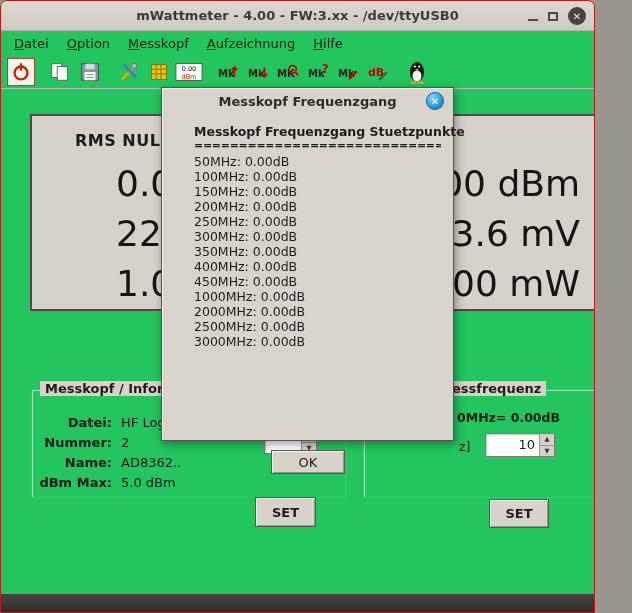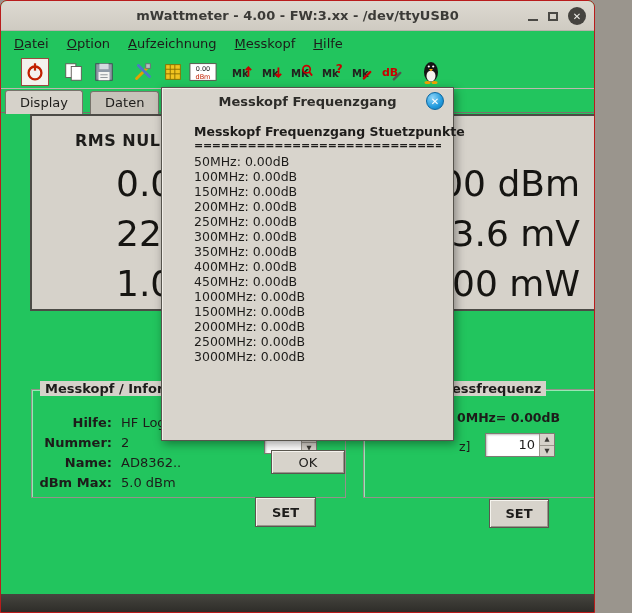--- a/index.html
+++ b/index.html
@@ -18,21 +18,21 @@
   .wc-min { width:10px; height:9px; border-bottom:2px solid #4a4945; cursor:pointer; }
   .wc-max { width:10px; height:9px; border:2px solid #4a4945; cursor:pointer; }
   .wc-close { width:18px; height:18px; border-radius:50%; background:#45433f; color:#f2f0ec;
     font-size:10px; font-weight:bold; display:flex; align-items:center; justify-content:center; cursor:pointer; }
   
   .menubar { position:absolute; top:30px; left:0; right:0; height:24px; display:flex; align-items:center; padding-left:4px; }
   .menu-item { display:inline-block; padding:3px 9px; cursor:pointer; }
   .menu-item::first-letter { text-decoration:underline; }
   
   .toolbar { position:absolute; top:54px; left:0; right:0; height:34px; display:flex; align-items:center;
-    padding-left:20px; border-bottom:1px solid #bcb8af; }
+    padding-left:6px; border-bottom:1px solid #bcb8af; }
   .tbtn { width:28px; height:28px; display:flex; align-items:center; justify-content:center; cursor:pointer; margin-right:2px; }
   .tbtn.power { background:#f4f2ed; border:1px solid #9c4a3e; }
   .tsep { width:9px; }
   .tbtn svg { display:block; }
   
   .tabbar { position:absolute; top:88px; left:0; right:0; height:24px; padding-left:4px; border-bottom:1px solid #77736b; }
   .tab { display:inline-block; padding:3px 14px 4px 14px; border:1px solid #77736b; border-bottom:none;
     border-radius:3px 3px 0 0; background:#c7c3ba; margin-right:3px; position:relative; top:1px; cursor:pointer; }
   .tab.active { background:#d6d2ca; padding-top:4px; top:1px; }
   
@@ -104,22 +104,22 @@
     <div class="win-controls">
       <span class="wc-min"></span>
       <span class="wc-max"></span>
       <span class="wc-close">✕</span>
     </div>
   </div>
 
   <div class="menubar">
     <span class="menu-item">Datei</span>
     <span class="menu-item">Option</span>
+    <span class="menu-item">Messkopf</span>
     <span class="menu-item">Aufzeichnung</span>
-    <span class="menu-item">Messkopf</span>
     <span class="menu-item">Hilfe</span>
   </div>
 
   <div class="toolbar">
     <span class="tbtn power">
       <svg width="22" height="22" viewBox="0 0 24 24">
         <circle cx="12" cy="13" r="7" fill="none" stroke="#c22000" stroke-width="2.5"></circle>
         <rect x="10.8" y="2.5" width="2.4" height="8" fill="#c22000"></rect>
       </svg>
     </span>
@@ -206,44 +206,40 @@
         <ellipse cx="10" cy="16" rx="4.5" ry="5.5" fill="#f5f3ee"></ellipse>
         <circle cx="7.8" cy="6.5" r="1.1" fill="#ffffff"></circle>
         <circle cx="12.2" cy="6.5" r="1.1" fill="#ffffff"></circle>
         <polygon points="8,9 12,9 10,11.5" fill="#f4a300"></polygon>
         <ellipse cx="6.5" cy="22.4" rx="3" ry="1.5" fill="#f4a300"></ellipse>
         <ellipse cx="13.5" cy="22.4" rx="3" ry="1.5" fill="#f4a300"></ellipse>
       </svg>
     </span>
   </div>
 
-  <div class="tabbar">
-    <span class="tab active">Display</span>
-    <span class="tab">Daten</span>
-  </div>
 
   <div class="display-panel">
     <div class="hdr rms">RMS NULL</div>
     <div class="vals rms">
       <div>0.00 dBm</div>
       <div>223.6 mV</div>
       <div>1.0000 mW</div>
     </div>
     <div class="vals pep">
       <div>0.00 dBm</div>
       <div>223.6 mV</div>
       <div>1.0000 mW</div>
     </div>
   </div>
 
   <div class="group g-info">
     <div class="legend">Messkopf / Information</div>
     <div class="info-rows">
       <div class="irow">
-        <span class="lbl">Hilfe:</span>
+        <span class="lbl">Datei:</span>
         <span class="val">HF Log</span>
       </div>
       <div class="irow">
         <span class="lbl">Nummer:</span>
         <span class="val">2</span>
       </div>
       <div class="irow">
         <span class="lbl">Name:</span>
         <span class="val">AD8362..</span>
       </div>
@@ -289,21 +285,20 @@
       <div class="frow"><span class="f">50MHz:</span><span class="v">0.00dB</span></div>
       <div class="frow"><span class="f">100MHz:</span><span class="v">0.00dB</span></div>
       <div class="frow"><span class="f">150MHz:</span><span class="v">0.00dB</span></div>
       <div class="frow"><span class="f">200MHz:</span><span class="v">0.00dB</span></div>
       <div class="frow"><span class="f">250MHz:</span><span class="v">0.00dB</span></div>
       <div class="frow"><span class="f">300MHz:</span><span class="v">0.00dB</span></div>
       <div class="frow"><span class="f">350MHz:</span><span class="v">0.00dB</span></div>
       <div class="frow"><span class="f">400MHz:</span><span class="v">0.00dB</span></div>
       <div class="frow"><span class="f">450MHz:</span><span class="v">0.00dB</span></div>
       <div class="frow"><span class="f">1000MHz:</span><span class="v">0.00dB</span></div>
-      <div class="frow"><span class="f">1500MHz:</span><span class="v">0.00dB</span></div>
       <div class="frow"><span class="f">2000MHz:</span><span class="v">0.00dB</span></div>
       <div class="frow"><span class="f">2500MHz:</span><span class="v">0.00dB</span></div>
       <div class="frow"><span class="f">3000MHz:</span><span class="v">0.00dB</span></div>
     </div>
     <div class="btn3d ok-btn">OK</div>
   </div>
 
 </div>
 
 </body></html>

